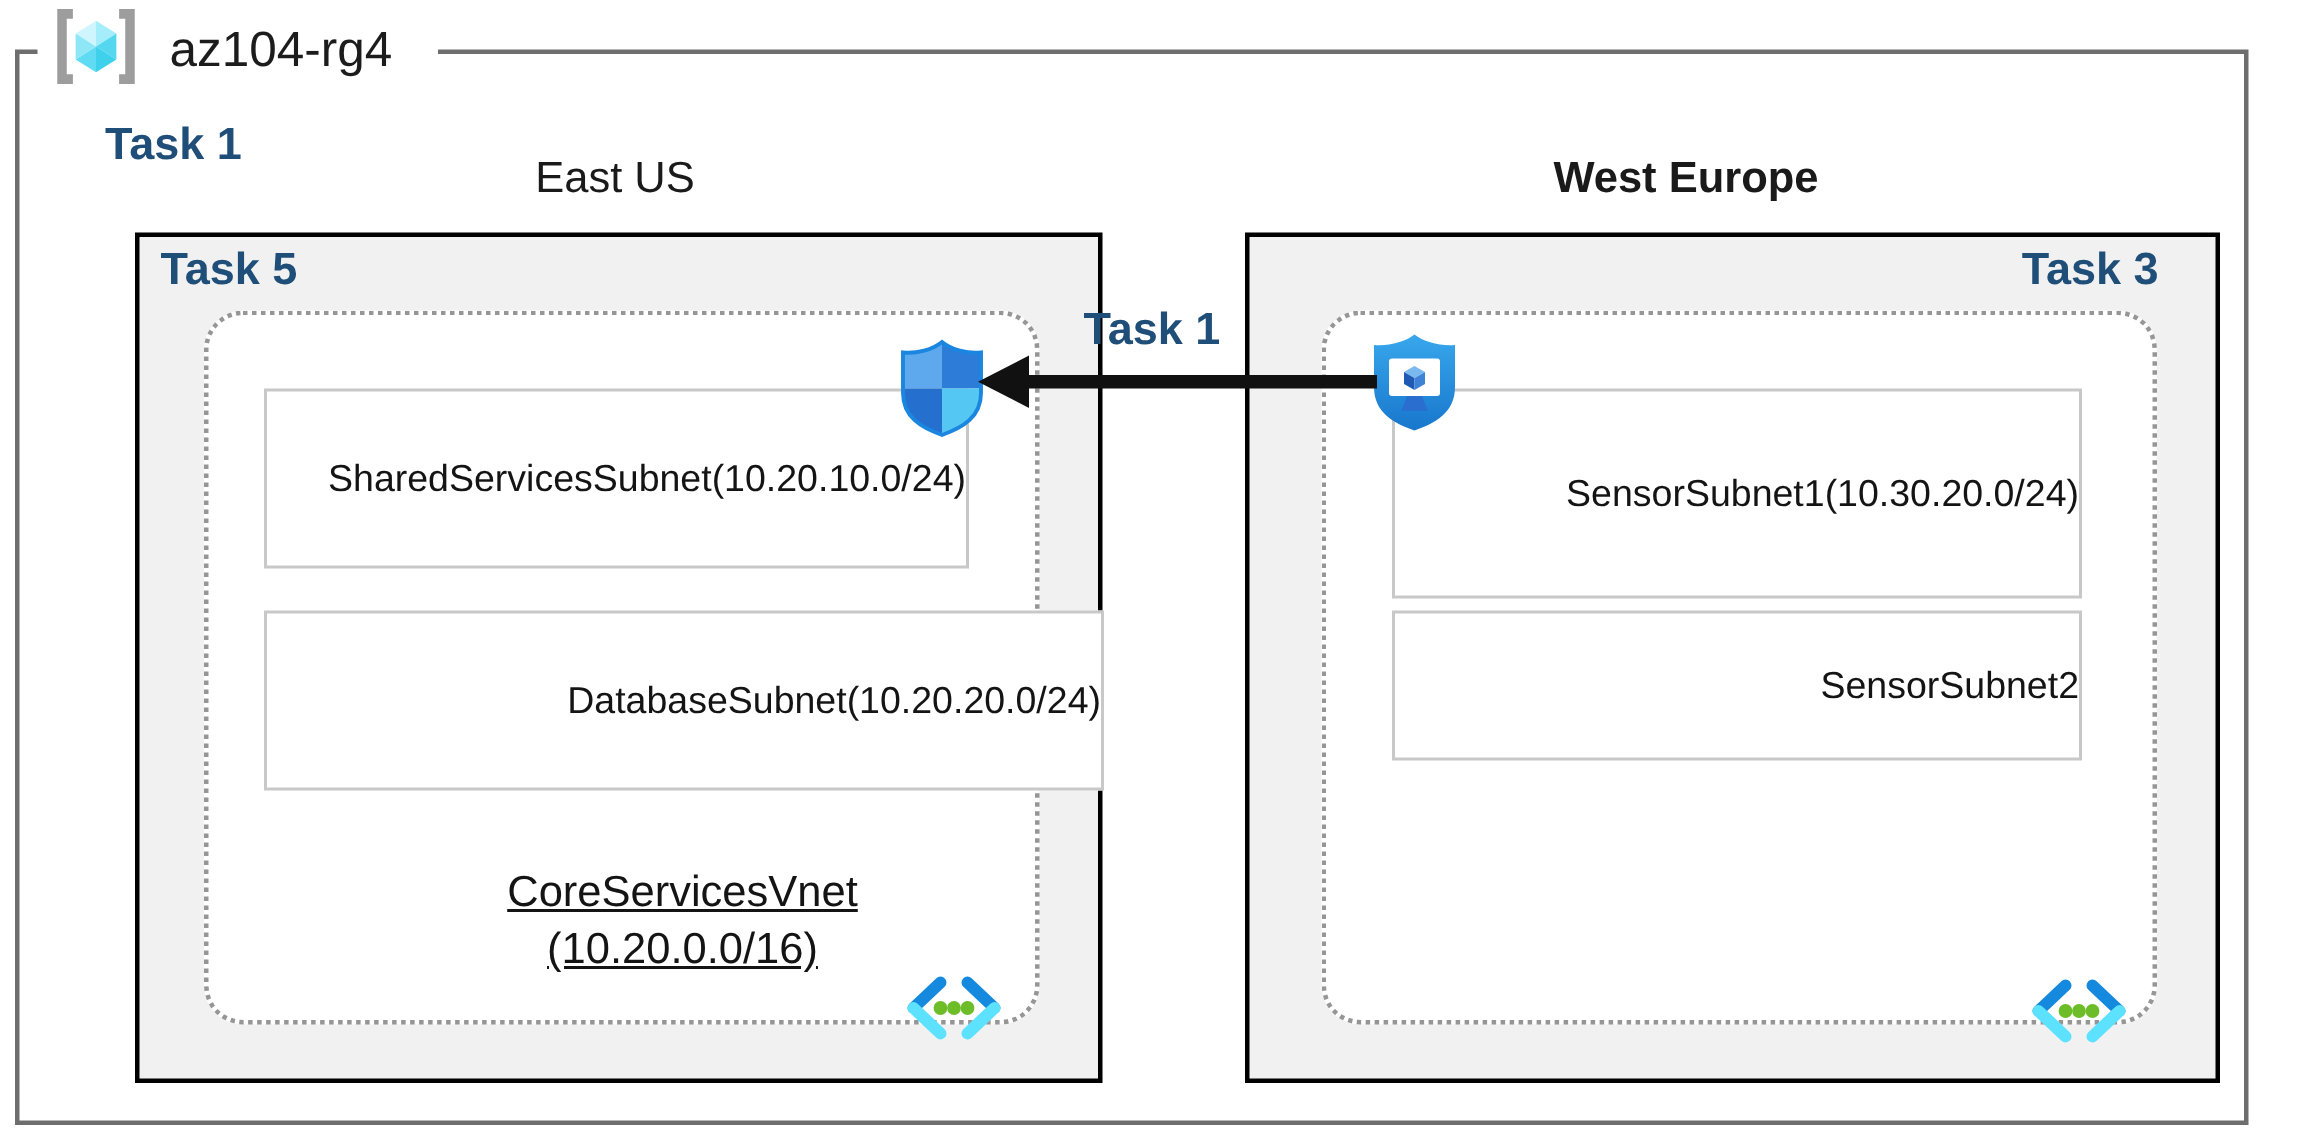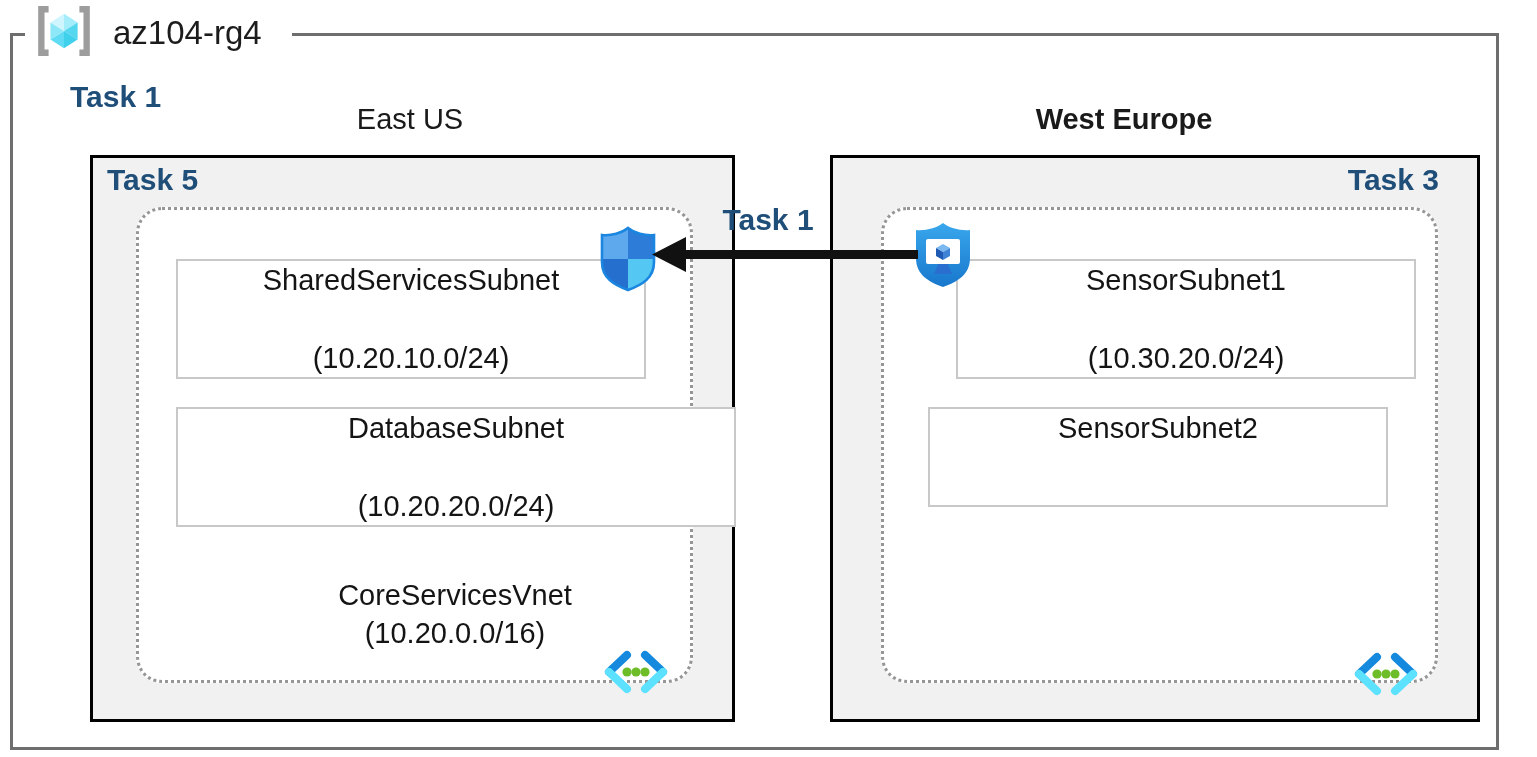--- a/index.html
+++ b/index.html
@@ -25,22 +25,22 @@
   .region-box {
     position:absolute; top:155px; height:567px;
     background:#f1f1f1; border:3px solid #000000;
   }
   .vnet-area {
     position:absolute; background:#ffffff;
     border:3px dotted #969696; border-radius:26px;
   }
   .subnet-box {
     position:absolute; background:#ffffff; border:2px solid #c8c8c8;
-    display:flex; flex-direction:column; align-items:center; justify-content:space-between;
-    font-size:29px; line-height:38px; text-align:center; color:#141414;
+    display:flex; flex-direction:row; align-items:center; justify-content:flex-end;
+    font-size:25px; line-height:38px; text-align:center; color:#141414;
   }
   .vnet-label {
     position:absolute; text-align:center;
     font-size:29px; line-height:38px; color:#141414;
   }
   .icon-abs { position:absolute; z-index:8; }
   .arrow-wrap { position:absolute; left:652px; top:231px; z-index:9; }
 </style>
 </head>
 <body>
@@ -79,21 +79,21 @@
     <div class="subnet-box" style="left:83px; top:101px; width:470px; height:120px;">
       <span>SharedServicesSubnet</span>
       <span>(10.20.10.0/24)</span>
     </div>
 
     <div class="subnet-box" style="left:83px; top:249px; width:560px; height:120px;">
       <span>DatabaseSubnet</span>
       <span>(10.20.20.0/24)</span>
     </div>
 
-    <div class="vnet-label" style="left:43px; top:418px; width:638px;">
+    <div class="vnet-label" style="left:43px; top:418px; width:638px;text-decoration:underline;">
       <div>CoreServicesVnet</div>
       <div>(10.20.0.0/16)</div>
     </div>
 
     <span class="icon-abs" style="left:506px; top:68px;">
       <svg width="58" height="66" viewBox="0 0 58 66">
         <defs>
           <clipPath id="shieldClipA">
             <path d="M29 2 C23 7 12 10 3 9 L3 36 C3 52 15 59 29 64 C43 59 55 52 55 36 L55 9 C46 10 35 7 29 2 Z"></path>
           </clipPath>
@@ -119,21 +119,21 @@
         <circle cx="44" cy="23" r="4.6" fill="#6cbd27"></circle>
       </svg>
     </span>
   </div>
 
   <div class="region-box" style="left:830px; width:650px;">
     <div class="task-label" style="right:38px; top:5px;">Task 3</div>
 
     <div class="vnet-area" style="left:48px; top:49px; width:557px; height:476px;"></div>
 
-    <div class="subnet-box" style="left:95px; top:101px; width:460px; height:120px;margin-left:28px;">
+    <div class="subnet-box" style="left:95px; top:101px; width:460px; height:140px;">
       <span>SensorSubnet1</span>
       <span>(10.30.20.0/24)</span>
     </div>
 
     <div class="subnet-box" style="left:95px; top:249px; width:460px; height:100px;">
       <span>SensorSubnet2</span>
     </div>
 
 
     <span class="icon-abs" style="left:78px; top:64px;">

